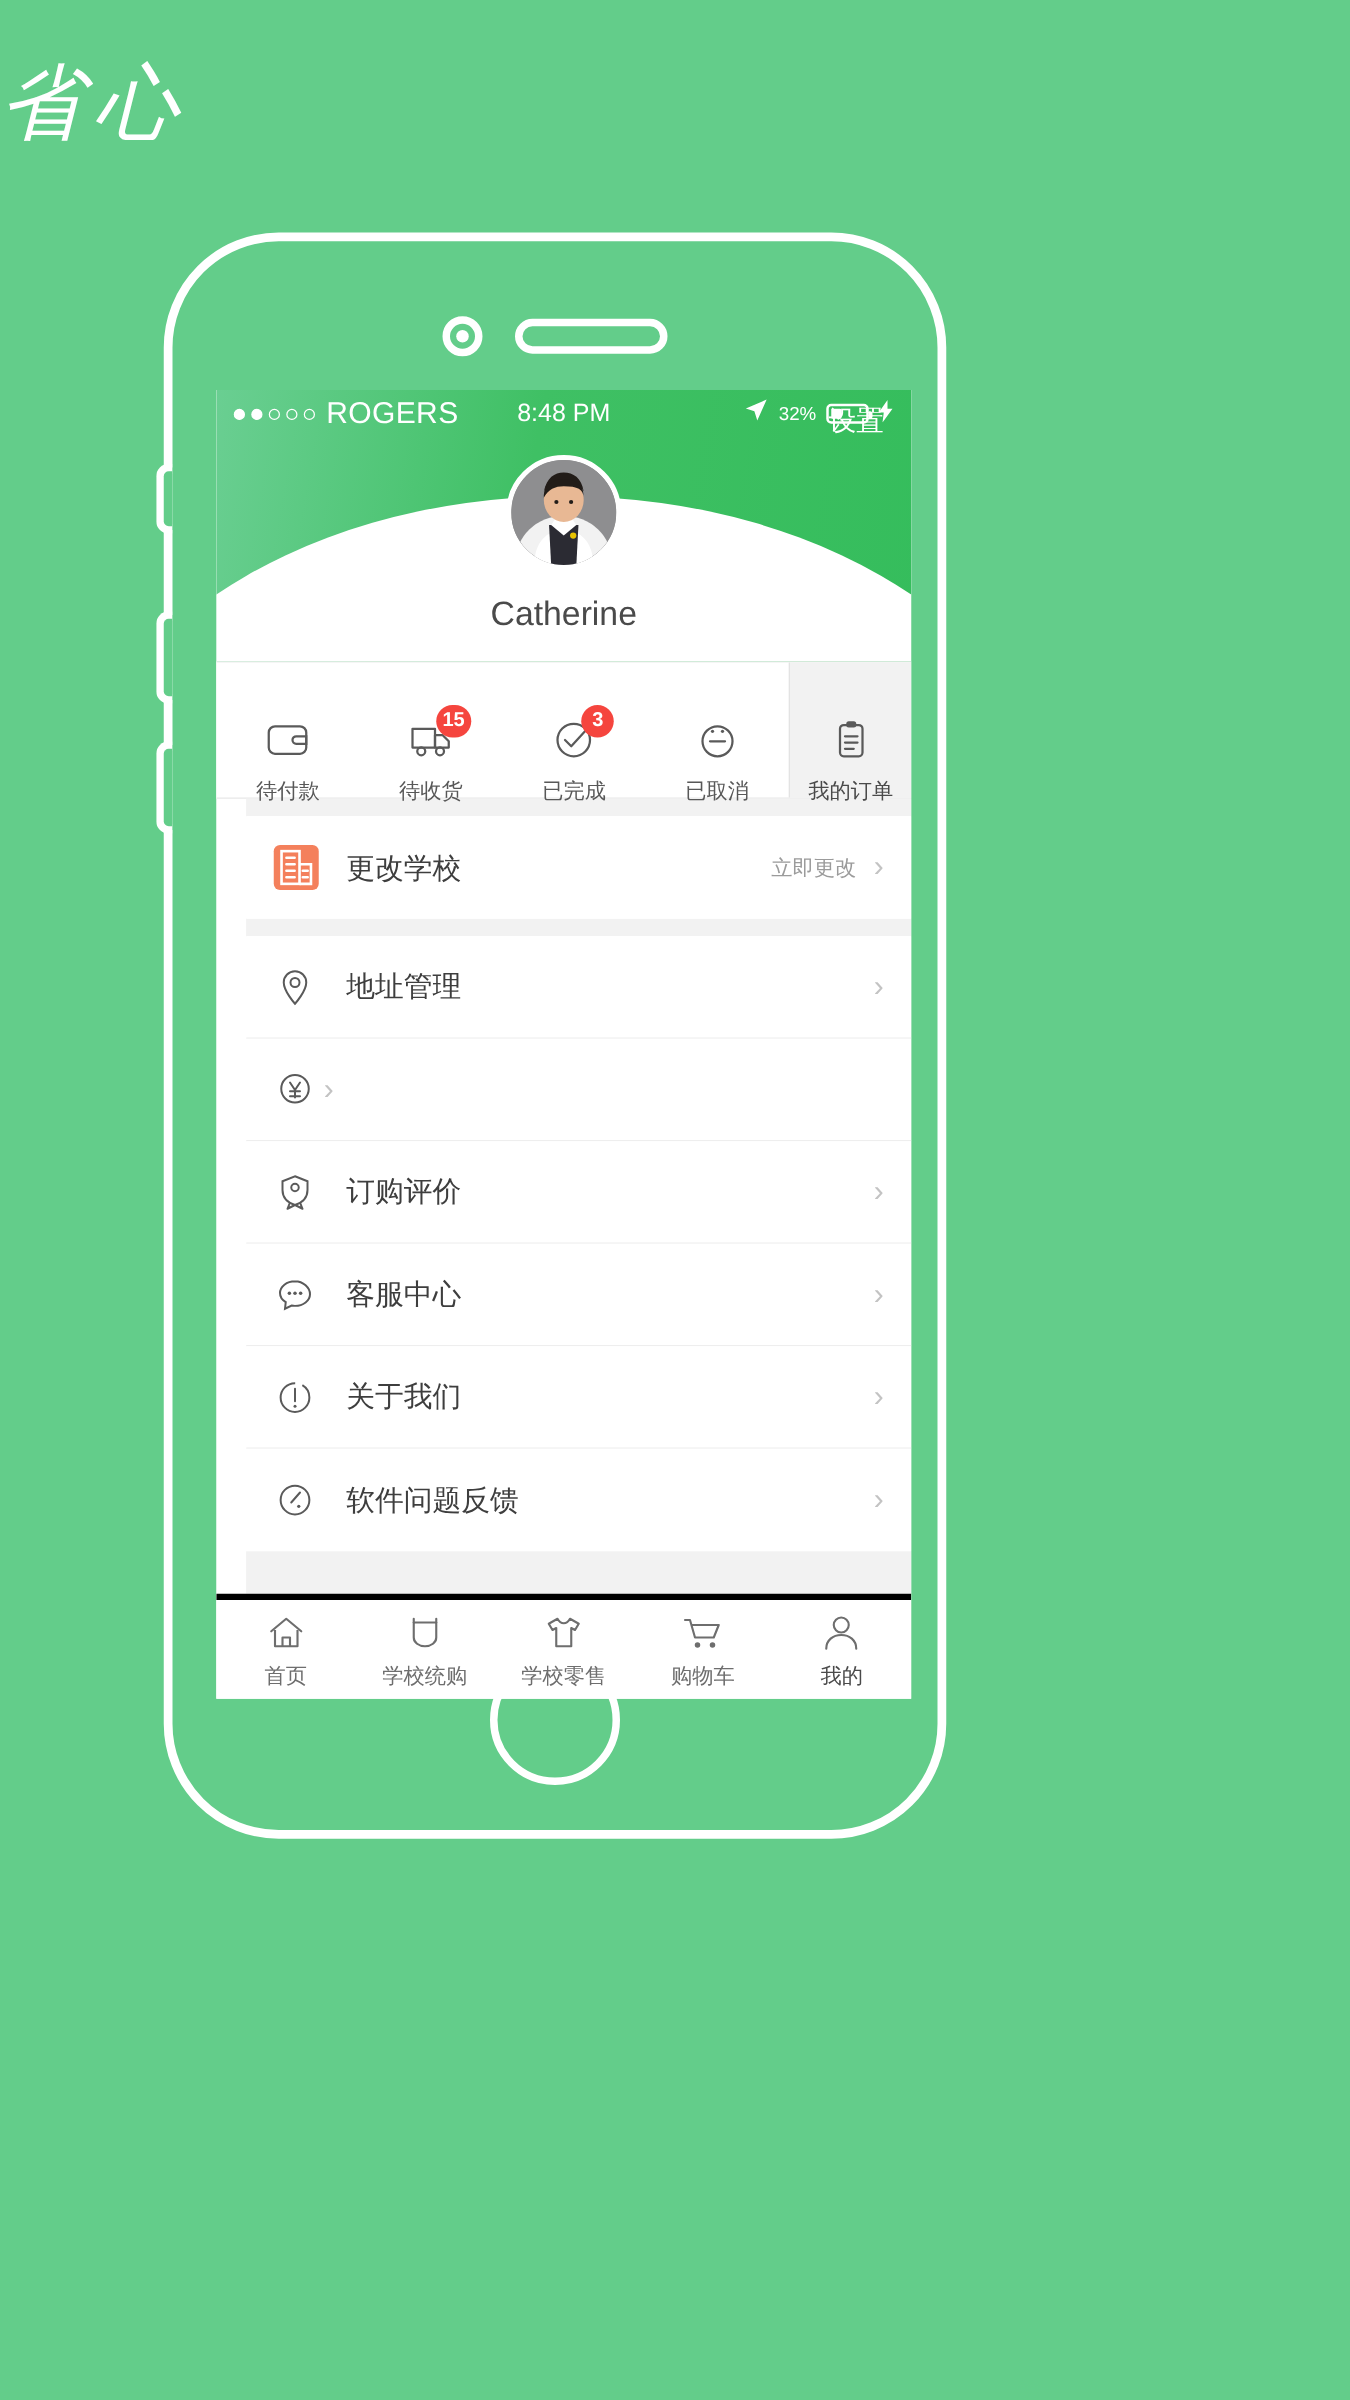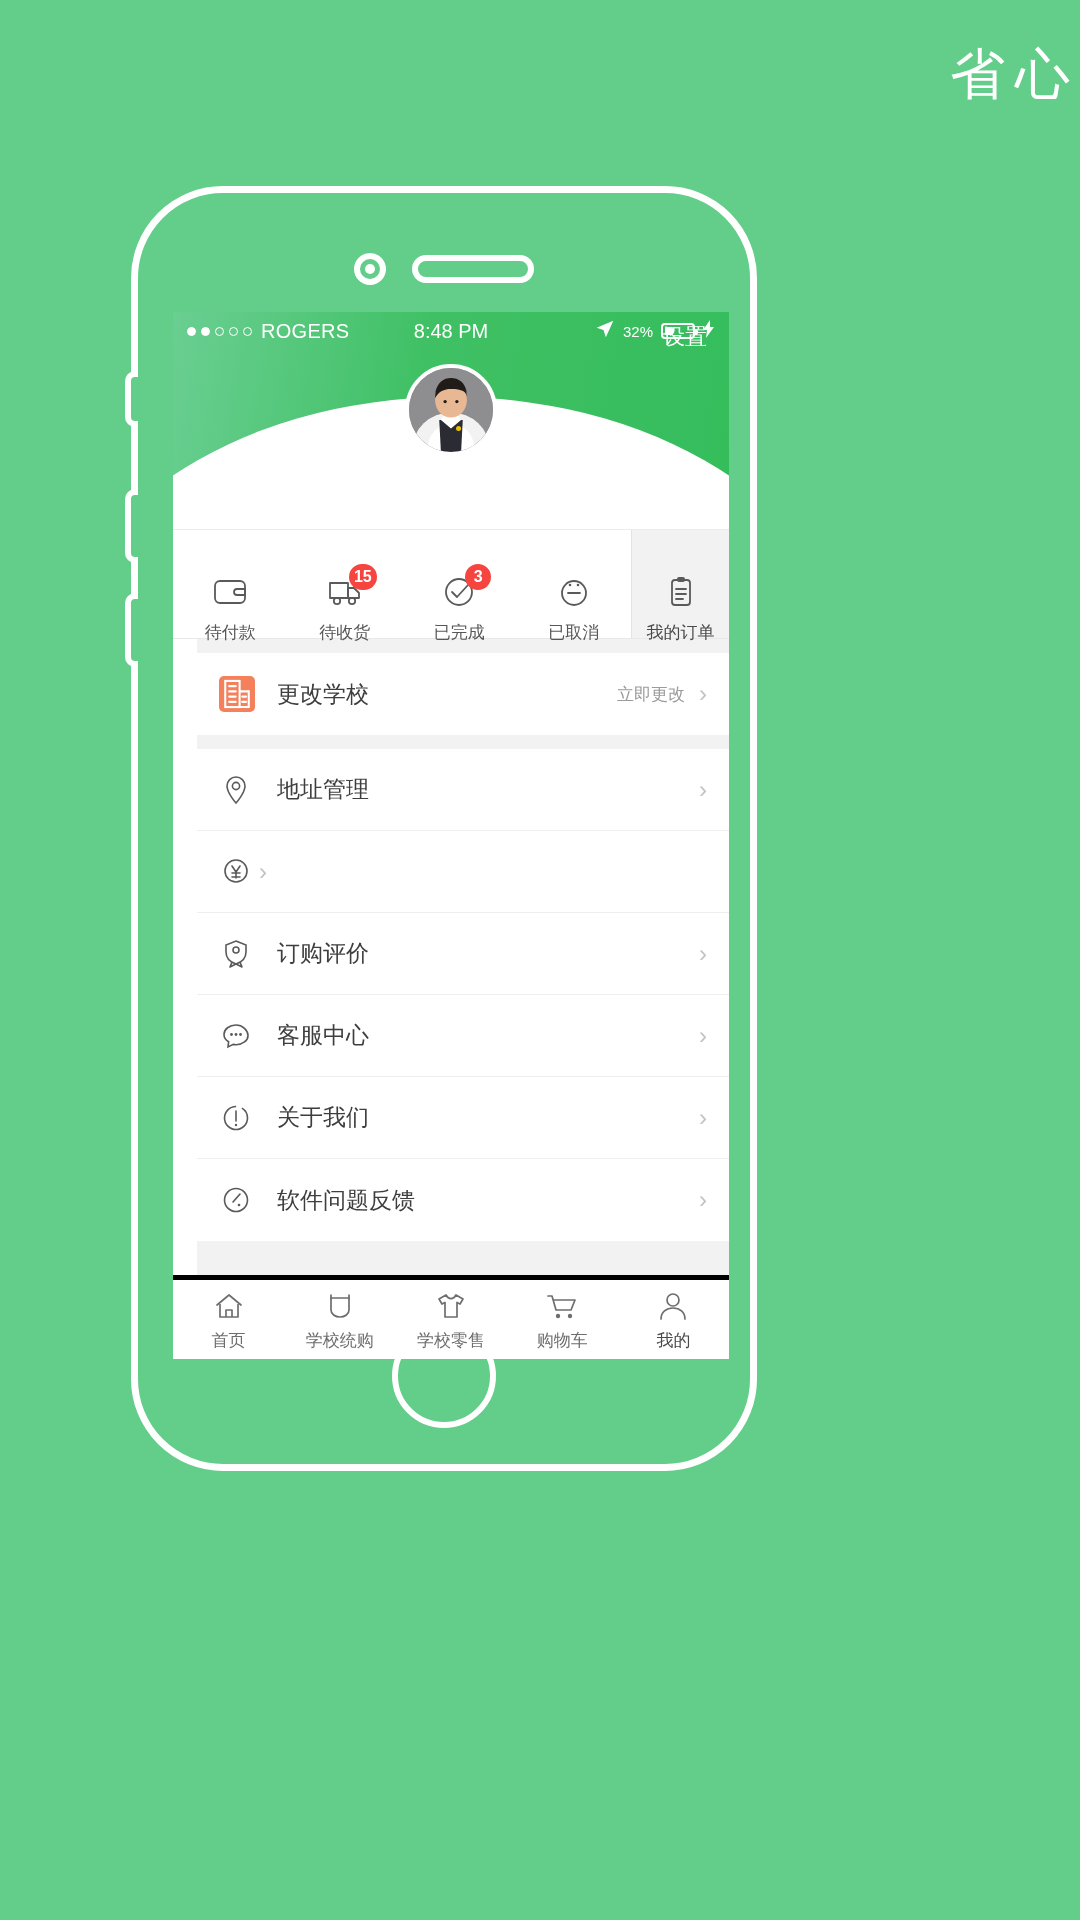--- a/index.html
+++ b/index.html
@@ -6,26 +6,27 @@
   html, body {
     width: 1080px; height: 1920px;
     font-family: "Liberation Sans", "DejaVu Sans", sans-serif;
     overflow: hidden;
   }
   body { background: #63cd8a; position: relative; }
 
   
   .brand {
     position: absolute; top: 38px; left: 0; right: 0;
-    text-align: right;
+    text-align: left;
     color: #ffffff;
-    font-size: 55px;
+    font-size: 66px;
     font-weight: 300;
     letter-spacing: 10px;
     font-family: "DejaVu Sans", sans-serif;
+    font-style: italic;
   }
 
   
   .phone {
     position: absolute;
     left: 131px; top: 186px;
     width: 626px; height: 1285px;
     border: 7px solid #ffffff;
     border-radius: 92px;
     background: transparent;
@@ -76,21 +77,21 @@
     color: #ffffff; font-size: 19px; font-weight: bold;
     padding: 0 14px;
   }
   .sb-left { display: flex; align-items: center; gap: 9px; flex: 1; }
   .dots { display: flex; align-items: center; gap: 5px; }
   .dots span {
     width: 9px; height: 9px; border-radius: 50%;
     border: 1.5px solid #ffffff;
   }
   .dots span.on { background: #ffffff; }
-  .sb-carrier { font-weight: 400; font-size: 20px; letter-spacing: .3px; }
+  .sb-carrier { font-weight: 400; font-size: 24px; letter-spacing: .3px; }
   .sb-center { font-size: 20px; font-weight: normal; }
   .sb-right { flex: 1; display: flex; align-items: center; justify-content: flex-end; gap: 8px; }
   .loc-arrow { font-size: 20px; transform: rotate(0deg); display:inline-block; }
   .batt-pct { font-size: 15px; font-weight: 400; }
   .battery {
     width: 34px; height: 16px; border: 2px solid #ffffff;
     border-radius: 4px; position: relative; padding: 2px;
   }
   .battery::after {
     content: ""; position: absolute; right: -5px; top: 4px;
@@ -278,20 +279,21 @@
           <path d="M38 62l12 10 12-10-4-6H42z" fill="#ffffff"></path>
           <ellipse cx="50" cy="38" rx="19" ry="21" fill="#e8b894"></ellipse>
           <path d="M31 36c0-14 8-22 19-22s19 8 19 22c0-8-6-11-19-11-8 0-15 3-19 11z" fill="#221c18"></path>
           <path d="M31 30c3-13 10-18 19-18s17 5 19 18c-4-9-11-12-19-12s-15 3-19 12z" fill="#221c18"></path>
           <circle cx="43" cy="40" r="2" fill="#221c18"></circle>
           <circle cx="57" cy="40" r="2" fill="#221c18"></circle>
           <circle cx="59" cy="72" r="3" fill="#e8c200"></circle>
         </svg>
       </div>
 
+      <div class="username">Catherine</div>
     </div>
 
     <div class="order-tabs">
 
       <div class="otab">
         <span class="ic">
           <svg viewBox="0 0 40 40" fill="none" stroke="#5a5a5a" stroke-width="1.8">
             <rect x="5" y="9" width="30" height="22" rx="5"></rect>
             <path d="M27 17h8v6h-8a3 3 0 010-6z"></path>
           </svg>

